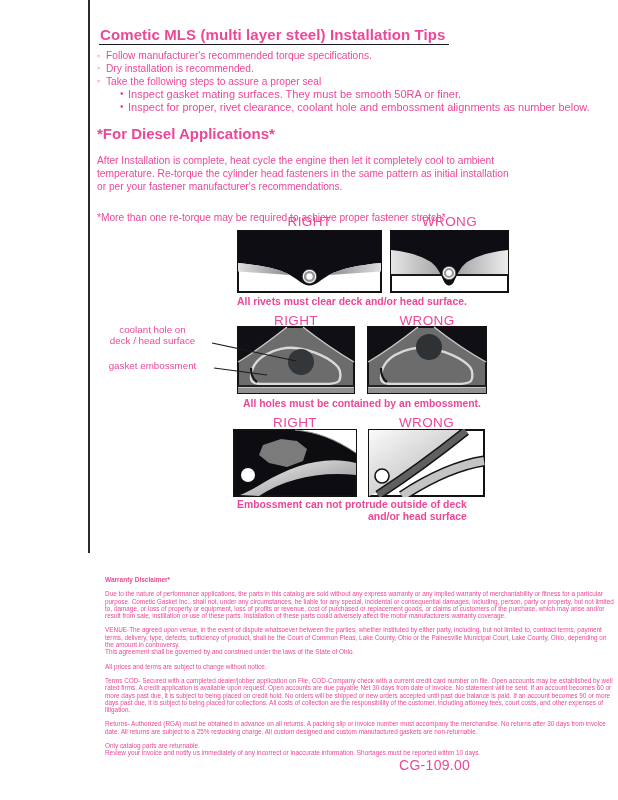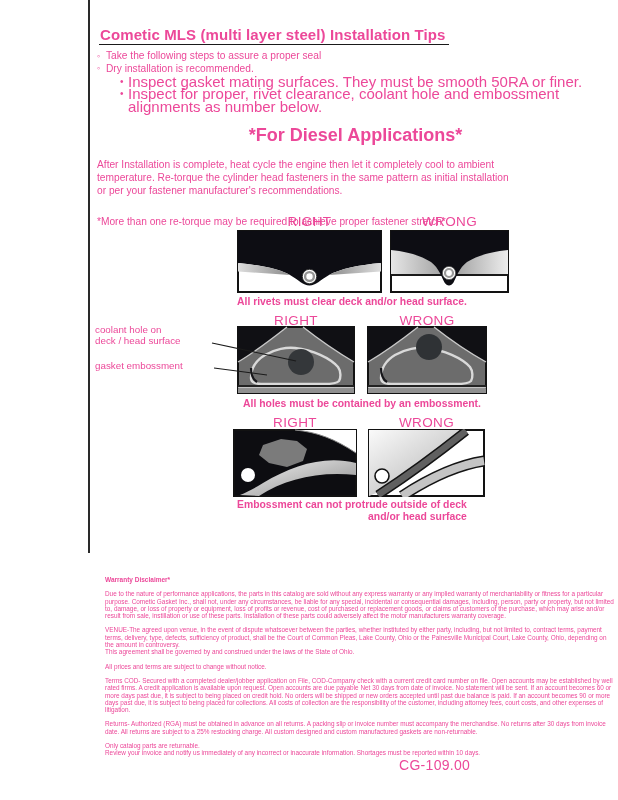--- a/index.html
+++ b/index.html
@@ -5,49 +5,50 @@
   html,body{margin:0;padding:0;background:#ffffff;}
   .page{position:relative;width:618px;height:800px;background:#ffffff;overflow:hidden;
         font-family:"Liberation Sans", sans-serif;color:#ec4899;}
   .vrule{position:absolute;left:88px;top:0;width:1.5px;height:553px;background:#2a2a2a;}
   .top{margin-left:97px;margin-right:4px;padding-top:26px;}
   .doc-title{display:inline-block;font-size:15px;font-weight:bold;letter-spacing:0.1px;
              border-bottom:1.7px solid #1a1a1a;padding:0 3px 1px 1px;margin-left:2px;}
   .tips{margin:5px 0 0 0;padding:0;list-style:none;font-size:10.2px;line-height:12.8px;}
   .tips li{position:relative;padding-left:9px;}
   .tips li::before{content:"\25E6";position:absolute;left:0;top:-0.5px;font-size:9px;}
-  .subtips{margin:0 0 0 23px;padding:0;list-style:none;font-size:15px;line-height:12.8px;}
+  .subtips{margin:0 0 0 23px;padding:0;list-style:none;font-size:11px;line-height:12.8px;}
   .subtips li{position:relative;padding-left:8px;}
   .subtips li::before{content:"\2022";position:absolute;left:0;font-size:10px;}
-  .diesel-h{font-size:18px;font-weight:bold;margin:11px 0 12px 0;text-align:center;}
+  .diesel-h{font-size:15px;font-weight:bold;margin:11px 0 12px 0;}
   .para{font-size:10.2px;line-height:13px;margin:7px 0 0 0;white-space:pre-line;max-width:470px;}
   .note{font-size:10.2px;line-height:13px;margin:18px 0 0 0;}
   .figures{position:absolute;left:0;top:214px;width:618px;height:312px;}
   .fig-label{position:absolute;font-size:13.5px;letter-spacing:0.4px;text-align:center;}
   .fig-caption{position:absolute;font-size:10.4px;font-weight:bold;white-space:pre-line;line-height:12px;text-align:right;}
   .fig-box{position:absolute;}
   .fig-box svg{display:block;}
-  .ann{position:absolute;font-size:9.8px;line-height:11px;text-align:left;width:115px;}
+  .ann{position:absolute;font-size:9.8px;line-height:11px;text-align:center;width:115px;}
   .ptr{position:absolute;left:0;top:0;pointer-events:none;}
   .fineprint{position:absolute;left:105px;top:576px;width:509px;font-size:6.4px;line-height:7.3px;}
   .fineprint h4{font-size:6.5px;margin:0 0 7px 0;}
   .fineprint p{margin:0 0 7px 0;white-space:pre-line;}
   .doc-code{position:absolute;left:399px;top:757px;font-size:14px;letter-spacing:0.3px;}
 </style>
 </head>
 <body>
 
 <div class="page">
   <div class="vrule"></div>
 
   <div class="top">
     <div class="doc-title">Cometic MLS (multi layer steel) Installation Tips</div>
     <ul class="tips">
+      <li>Follow manufacturer's recommended torque specifications.</li>
+      <li>Dry installation is recommended.</li>
       <li>Take the following steps to assure a proper seal</li>
-      <li>Dry installation is recommended.</li>
     </ul>
     <ul class="subtips">
       <li>Inspect gasket mating surfaces.  They must be smooth 50RA or finer.</li>
       <li>Inspect for proper, rivet clearance, coolant hole and embossment alignments as number below.</li>
     </ul>
     <div class="diesel-h">*For Diesel Applications*</div>
     <p class="para">After Installation is complete, heat cycle the engine then let it completely cool to ambient
 temperature. Re-torque the cylinder head fasteners in the same pattern as initial installation
 or per your fastener manufacturer's recommendations.</p>
     <p class="note">*More than one re-torque may be required to achieve proper fastener stretch*</p>

